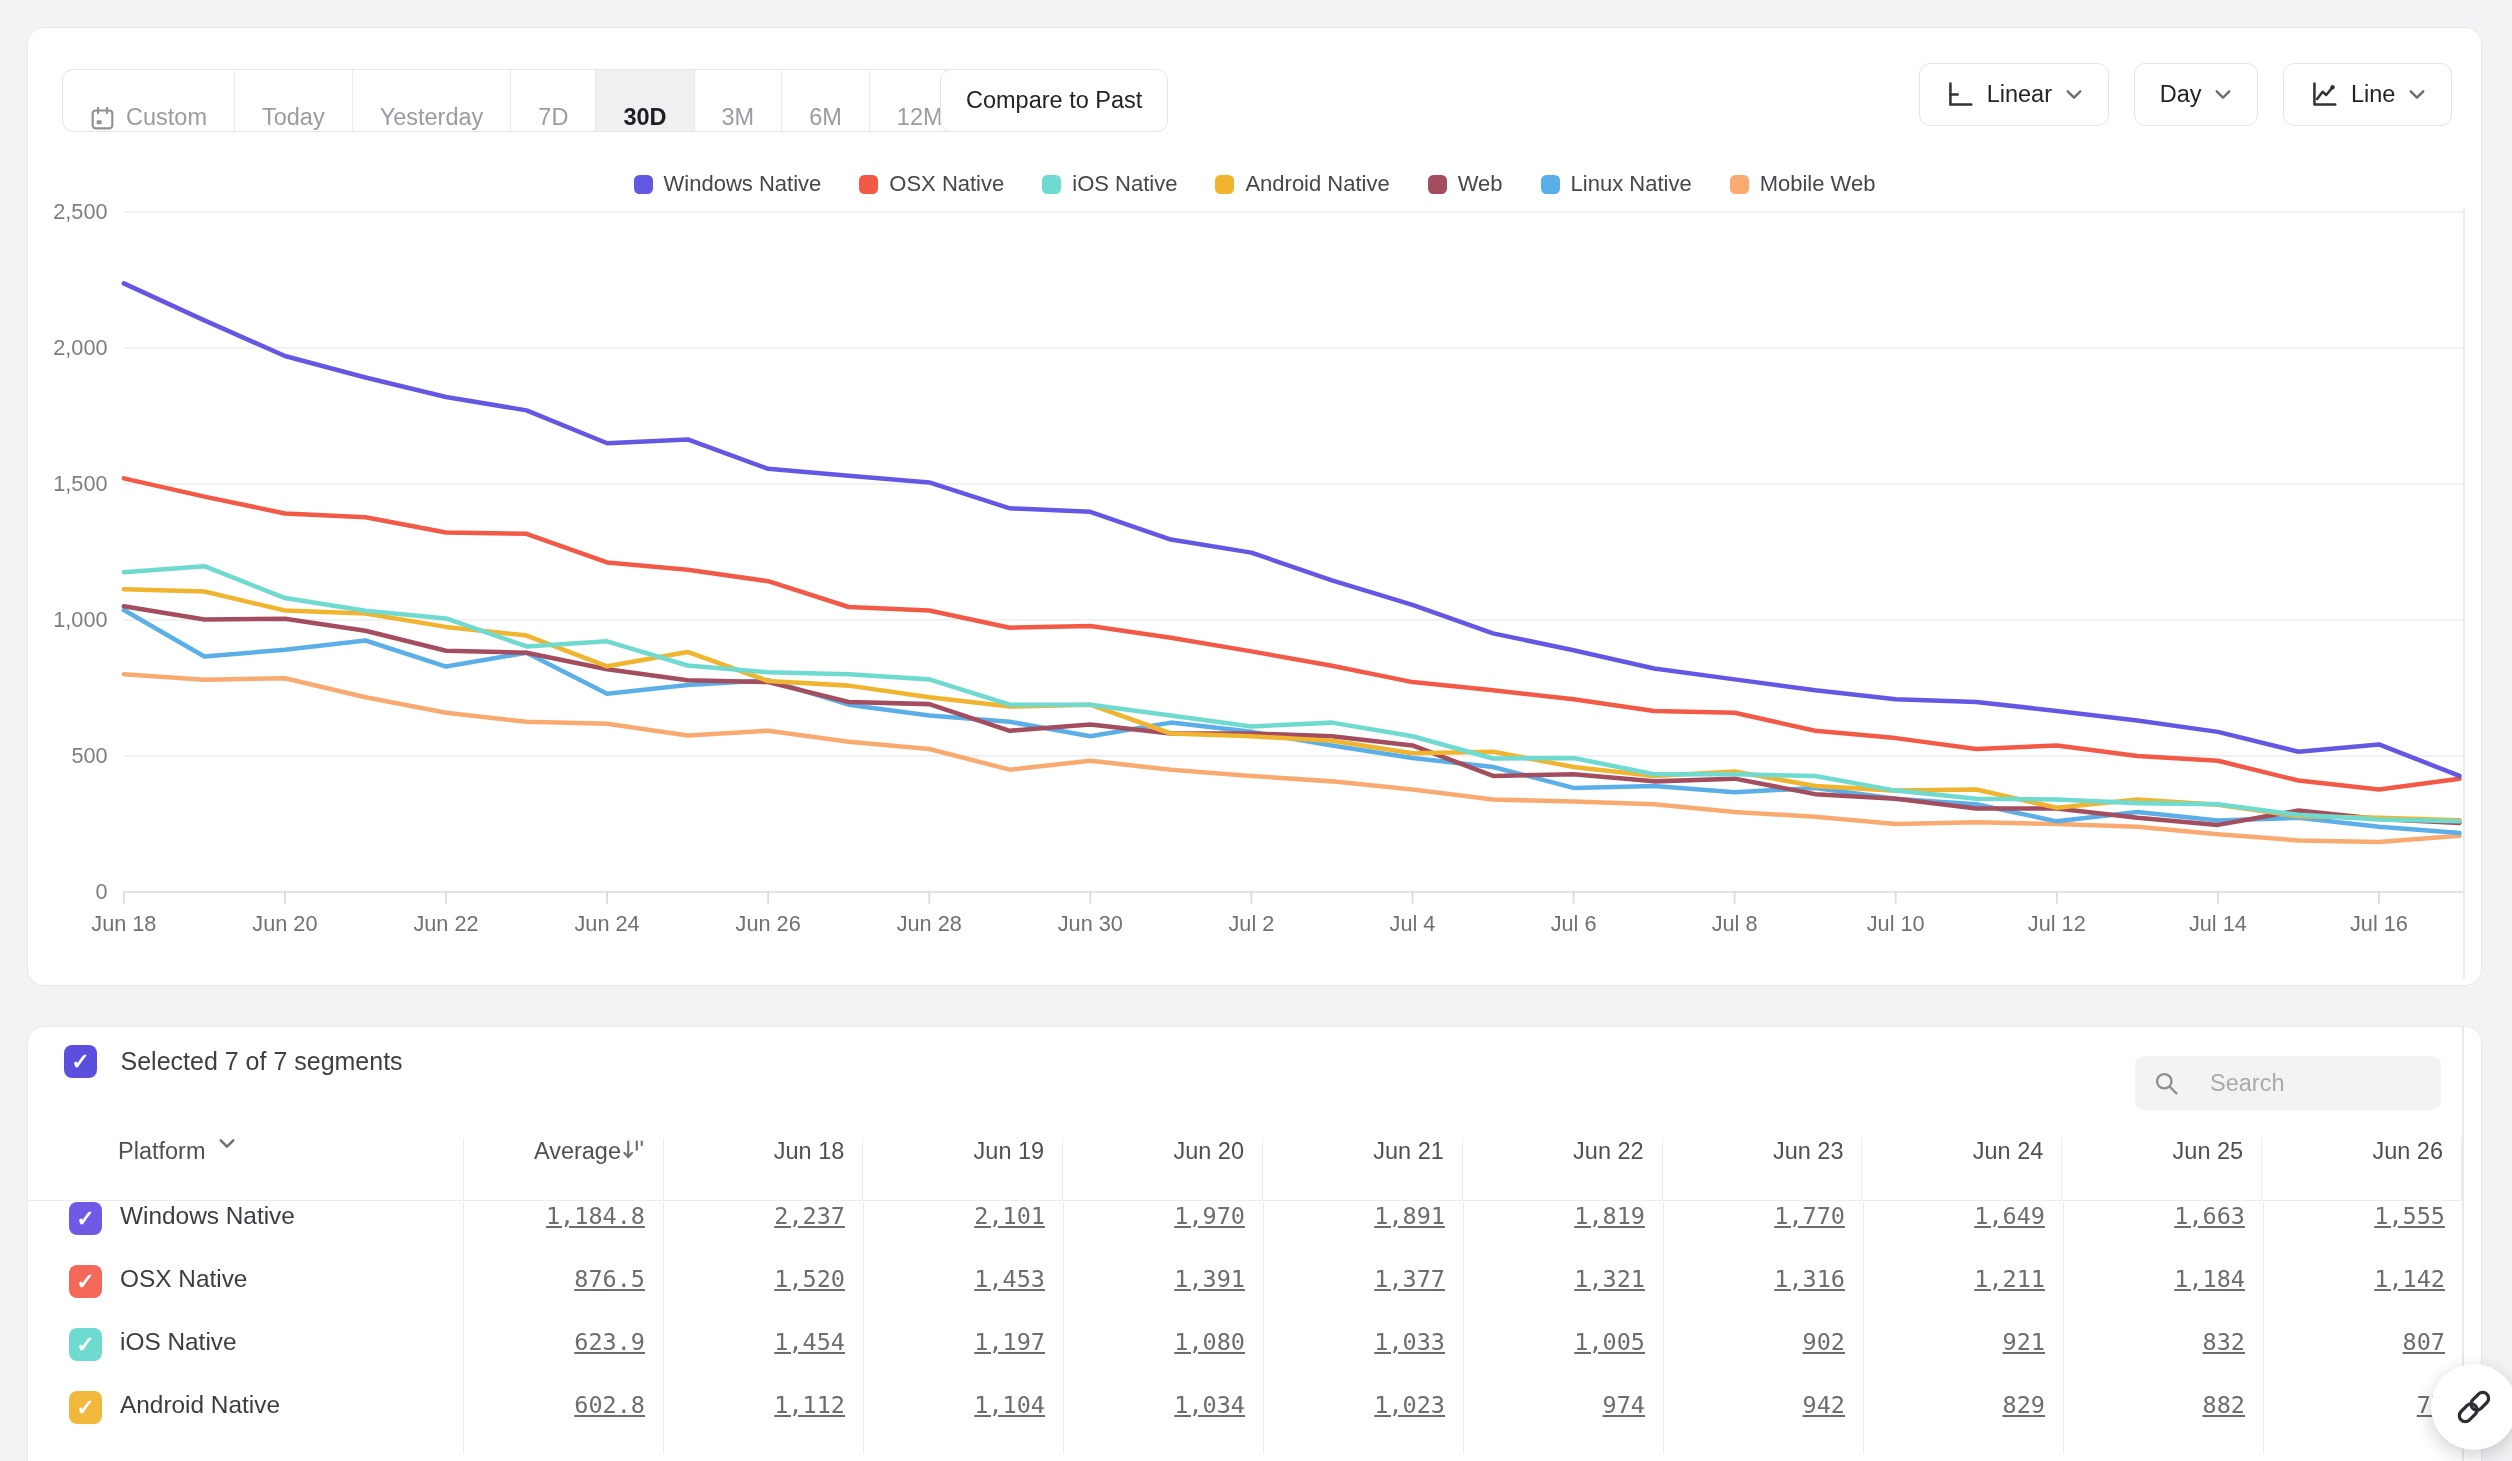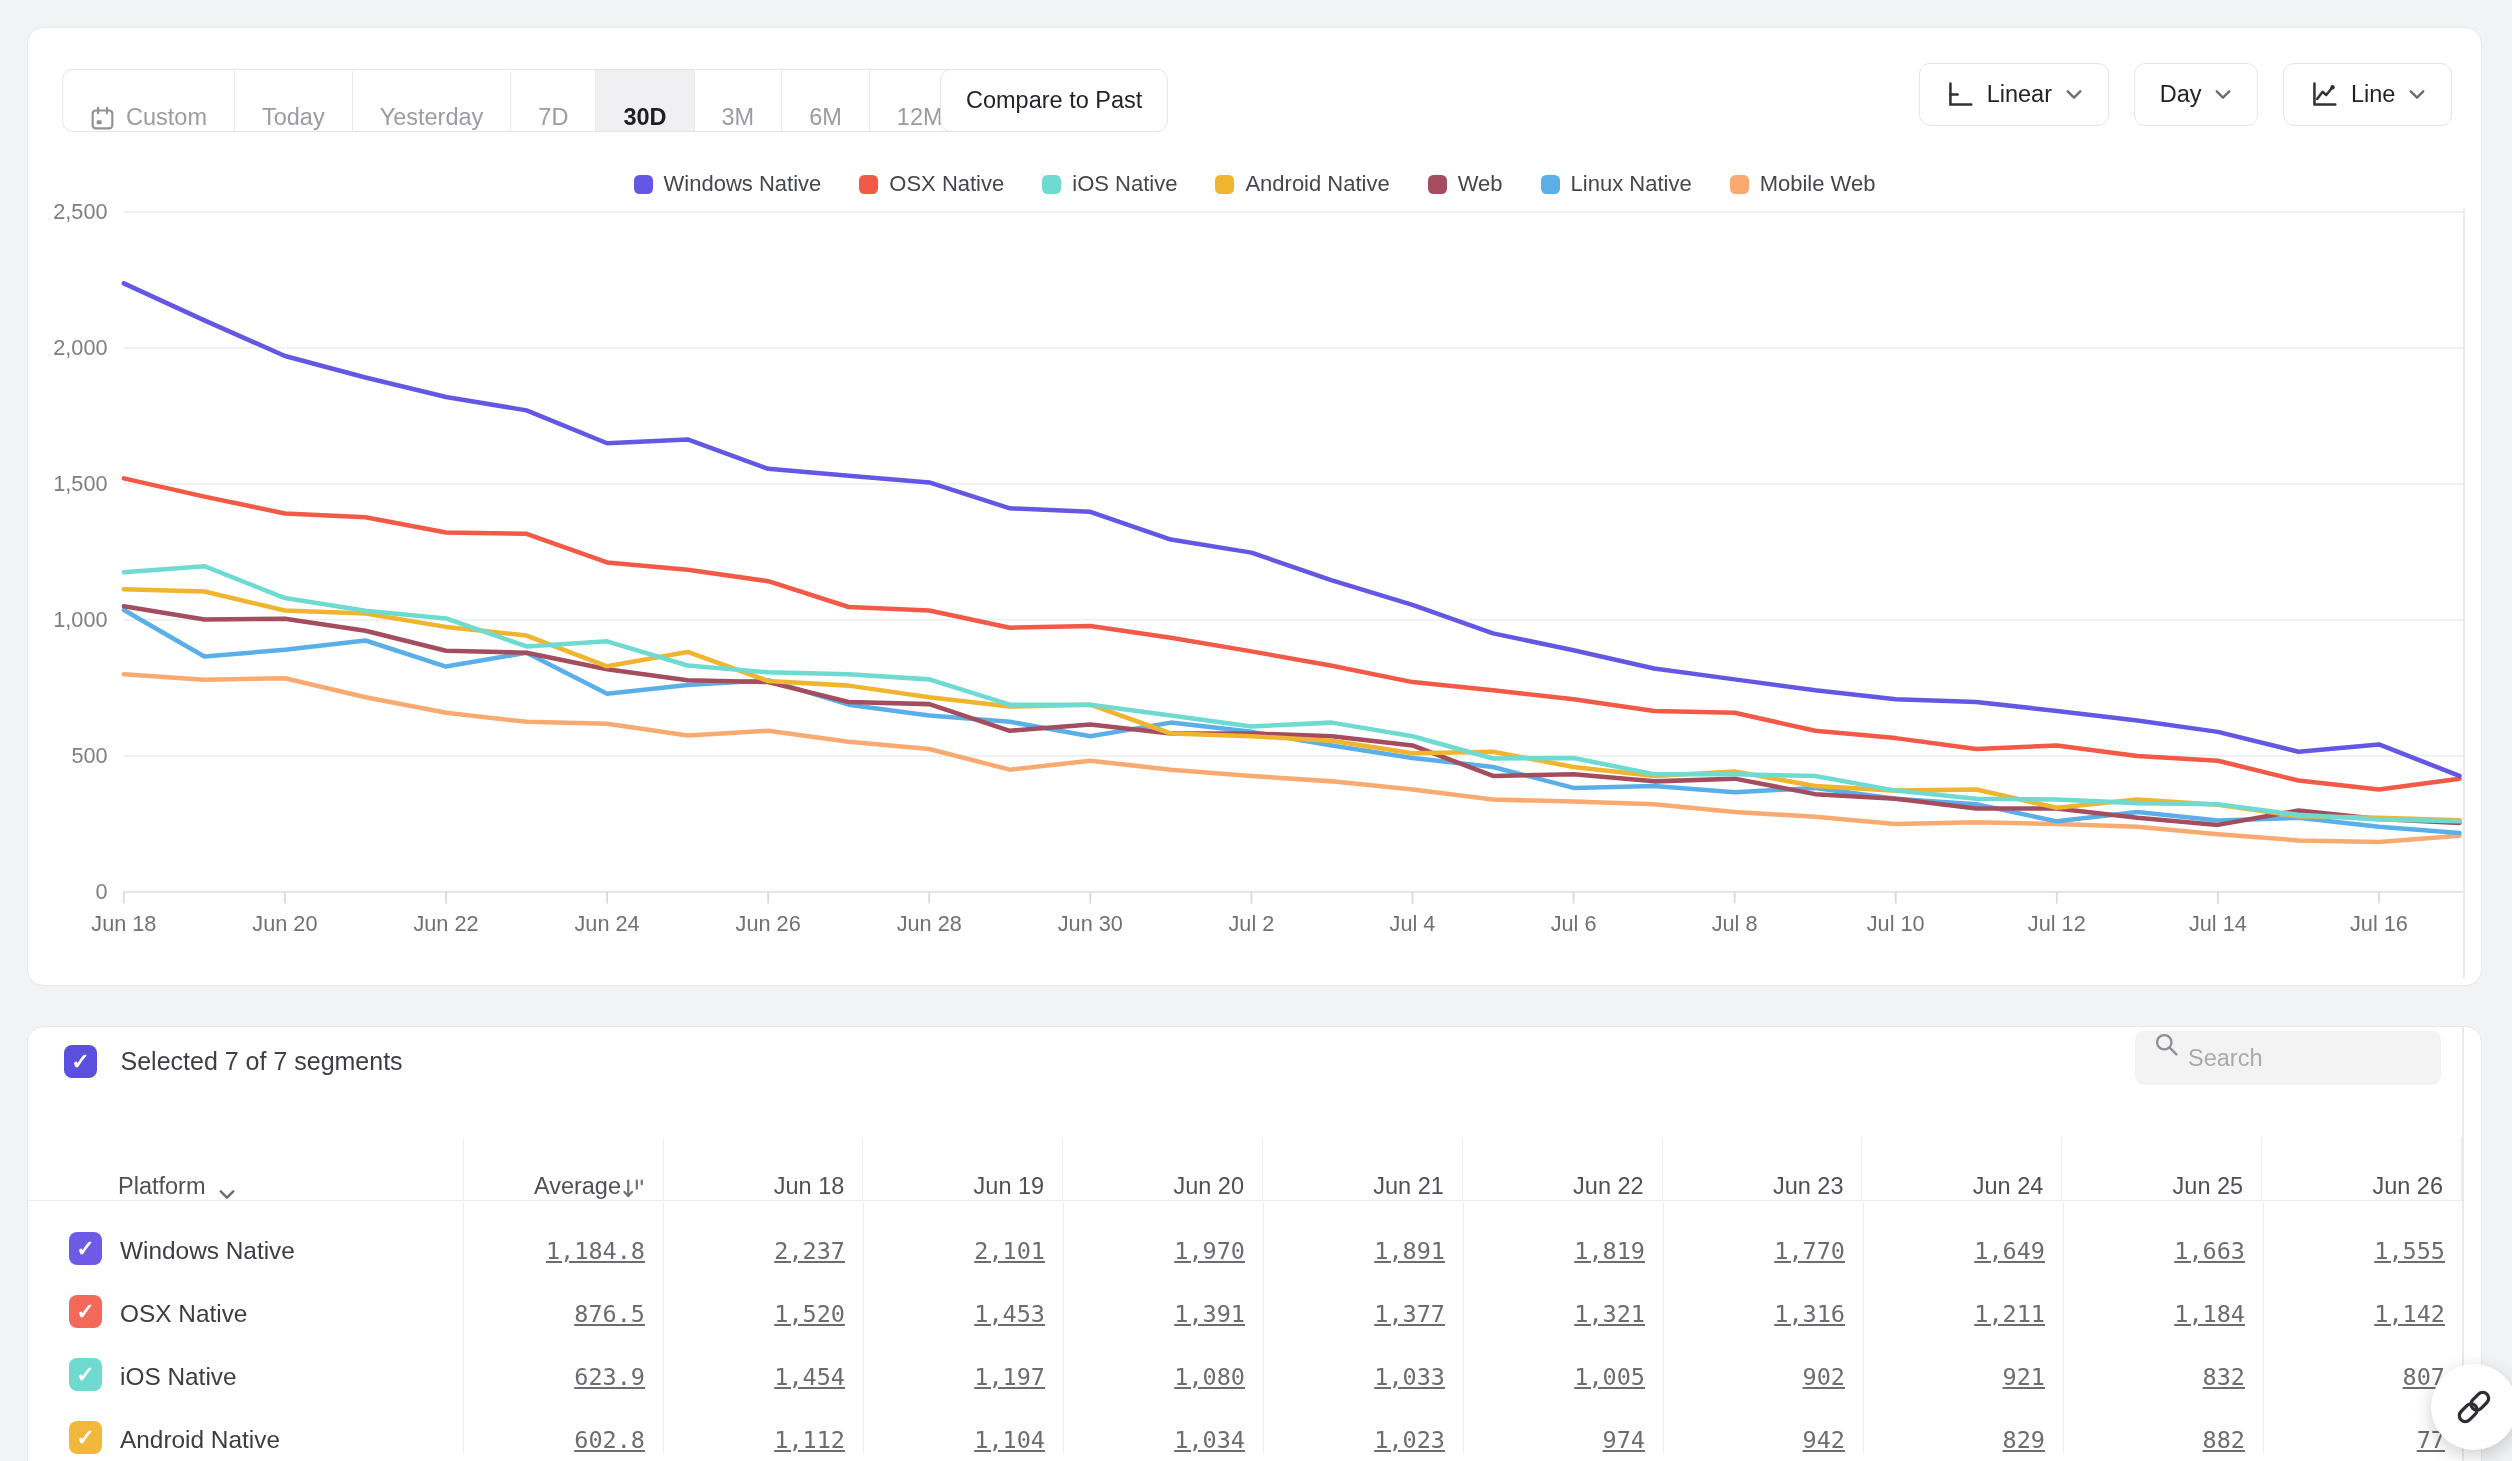--- a/index.html
+++ b/index.html
@@ -33,29 +33,29 @@
 
   #chart { position:absolute; inset:0; pointer-events:none; }
   #chart text { font-family:"Liberation Sans", sans-serif; }
   .vline { position:absolute; width:1.8px; background:#eaebed; }
 
   
   #selected-row { position:absolute; left:36px; top:18px; display:flex; align-items:center; gap:23.5px; }
   .checkbox { width:33px; height:33px; border-radius:8.1px; display:flex; align-items:center; justify-content:center;
               color:#fff; font-size:22px; font-weight:700; cursor:pointer; flex:none; }
   #selected-label { font-size:25px; font-weight:500; color:#3d3f44; }
-  #search-box { position:absolute; left:2107px; top:4px; width:306px; height:54px; background:#f3f3f4;
-                border-radius:9px; display:flex; gap:8px; padding:0 18px; }
+  #search-box { position:absolute; left:2107px; top:29px; width:306px; height:54px; background:#f3f3f4;
+                border-radius:9px; display:flex; align-items:center; gap:30px; padding:0 18px; }
   #search-input { border:none; outline:none; background:transparent; font-size:23.5px; color:#3d3f44;
                   font-family:"Liberation Sans", sans-serif; width:208px; }
   #search-input::placeholder { color:#a8aaae; }
 
   .trow { position:absolute; left:0; display:flex; align-items:center; }
   #thead { top:111px; height:63px; border-bottom:1.8px solid #eceded; width:2434px; }
-  .th, .td { height:100%; display:flex; align-items:flex-end; border-right:1.8px solid #ededef; }
+  .th, .td { height:100%; display:flex; align-items:flex-start; border-right:1.8px solid #ededef; }
   .th { font-size:23.5px; font-weight:500; color:#4e5056; }
   .cell-platform { width:436px; padding-left:90px; gap:12.7px; }
   .cell-num { width:200px; justify-content:flex-end; padding-right:18px; }
   .tr { height:63px; }
   .tr .cell-platform { padding-left:41px; gap:18px; }
   .row-label { font-size:24.4px; color:#3b3d42; }
   .num { font-family:"DejaVu Sans Mono", monospace; font-size:23.5px; color:#6b6d72;text-decoration:underline; }
 
   
   #fab { position:absolute; left:2431px; top:1364px; width:86px; height:86px; border-radius:50%;

